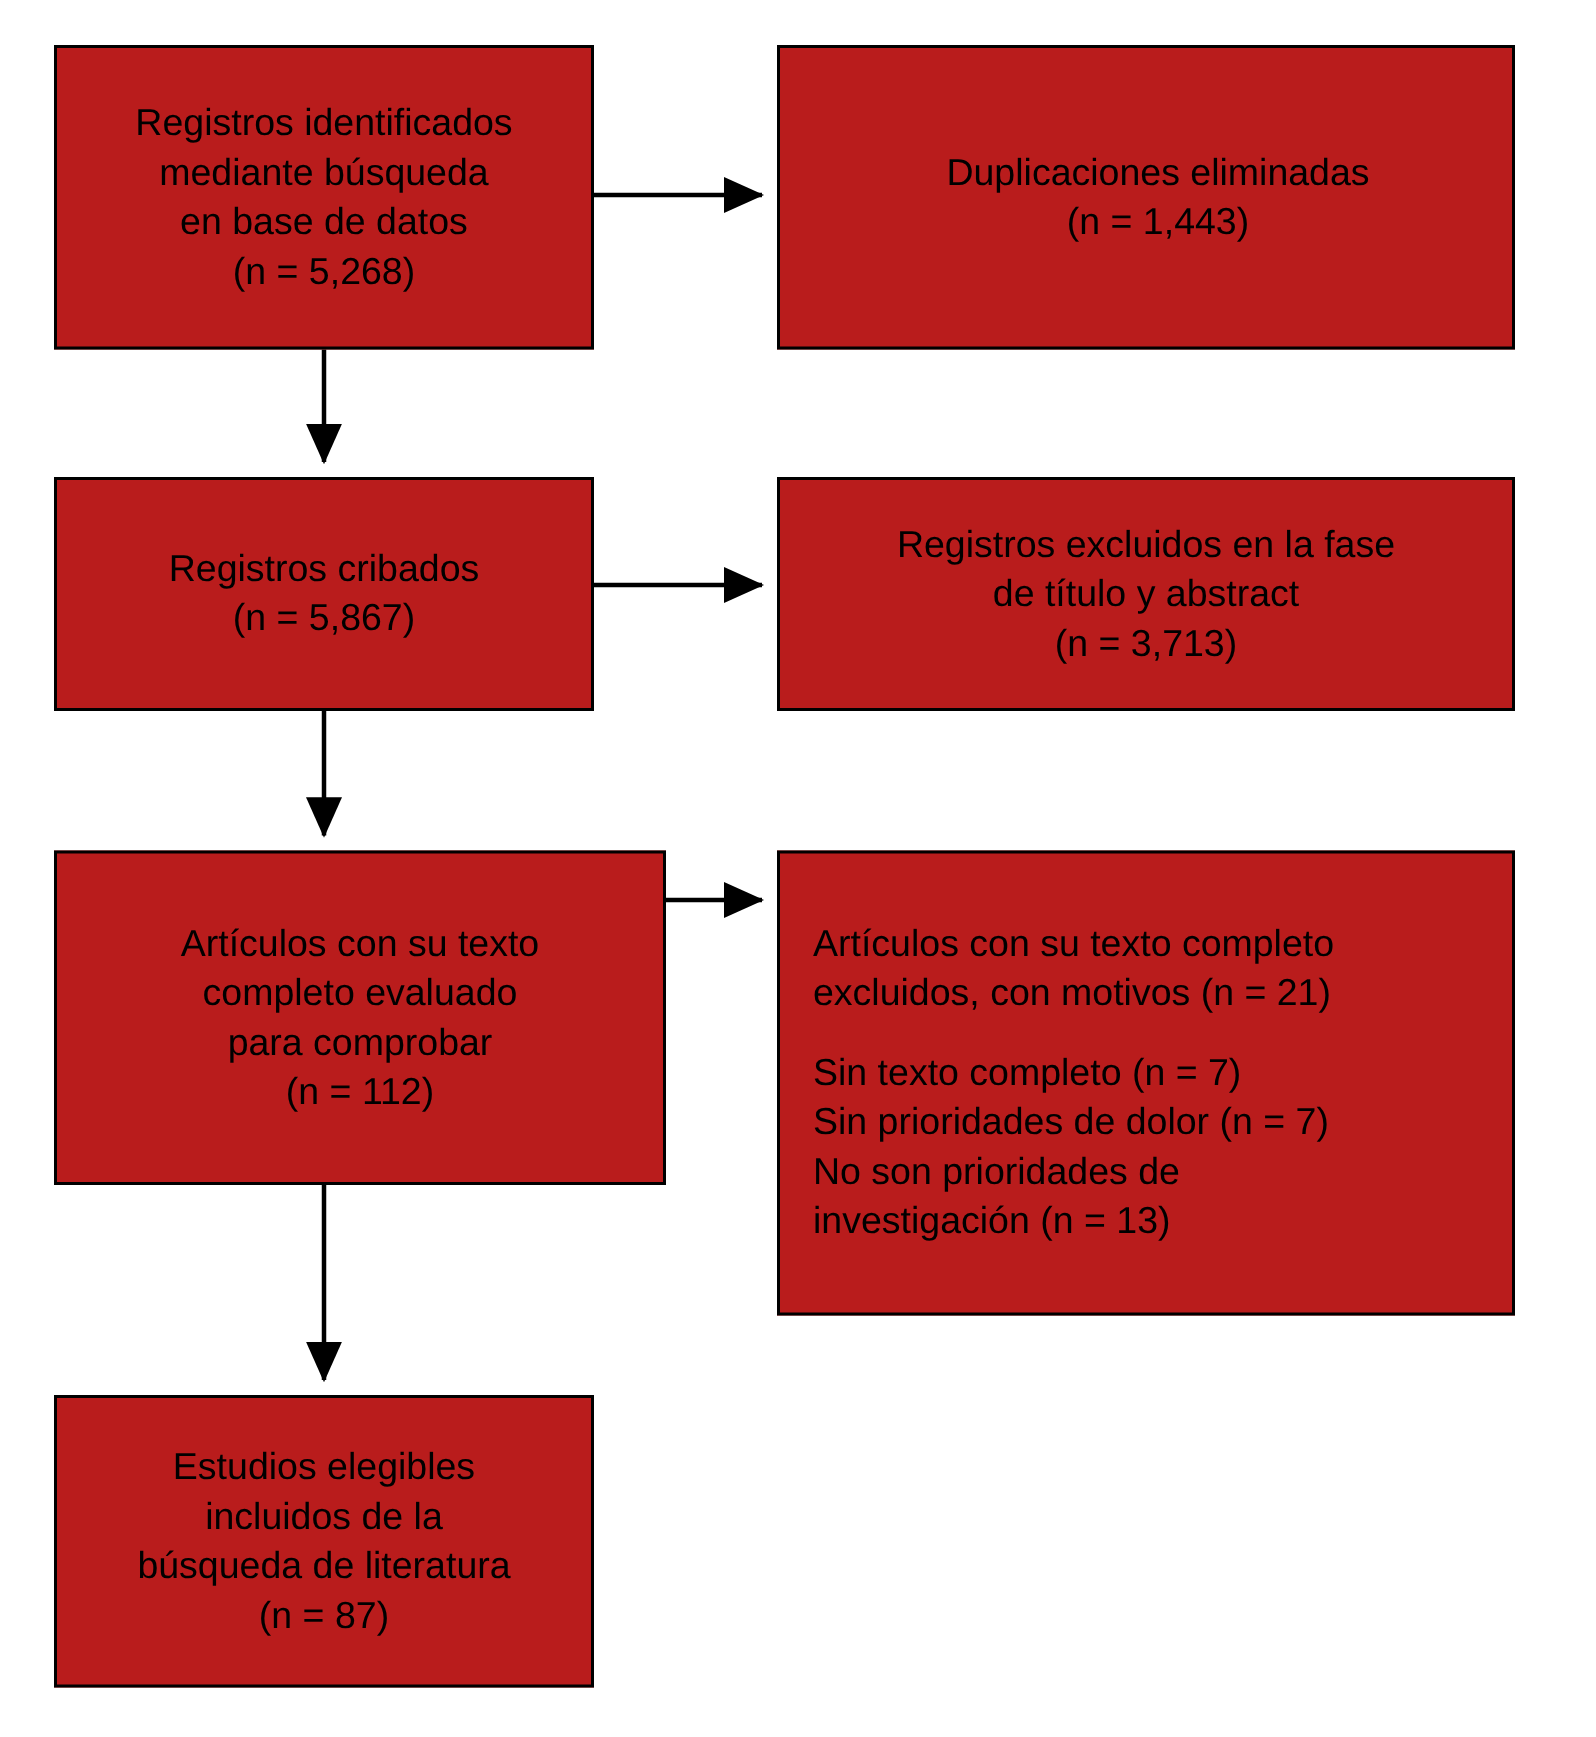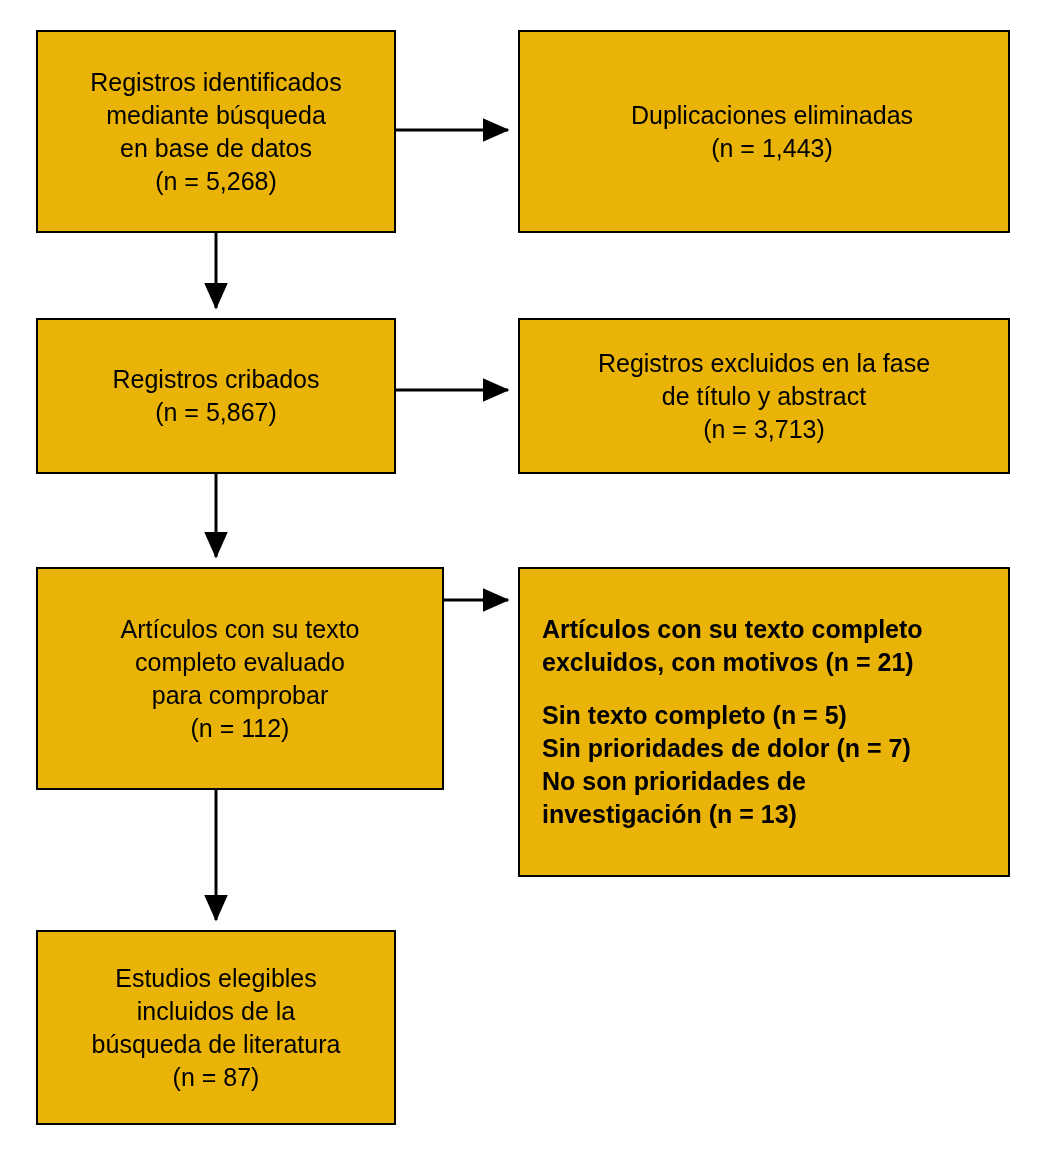--- a/index.html
+++ b/index.html
@@ -13,36 +13,35 @@
   }
   #flow {
     position: relative;
     width: 1064px;
     height: 1158px;
     overflow: hidden;
   }
   .box {
     position: absolute;
     border: 2px solid #000000;
-    background: #eab308;
+    background: #b91c1c;
     box-sizing: border-box;
     display: flex;
     flex-direction: column;
     align-items: center;
     justify-content: center;
     text-align: center;
     font-size: 25px;
     line-height: 1.32;
   }
   .box.left-align {
     align-items: flex-start;
     text-align: left;
     padding-left: 22px;
     padding-right: 10px;
-    font-weight: bold;
   }
   .spacer {
     height: 20px;
   }
   svg.arrows {
     position: absolute;
     left: 0;
     top: 0;
     width: 1064px;
     height: 1158px;
@@ -112,21 +111,21 @@
       <div>para comprobar</div>
       <div>(n = 112)</div>
     </div>
   </div>
 
   <div class="box left-align" style="left:518px; top:567px; width:492px; height:310px;">
     <div>
       <div>Artículos con su texto completo</div>
       <div>excluidos, con motivos (n = 21)</div>
       <div class="spacer"></div>
-      <div>Sin texto completo (n = 5)</div>
+      <div>Sin texto completo (n = 7)</div>
       <div>Sin prioridades de dolor (n = 7)</div>
       <div>No son prioridades de</div>
       <div>investigación (n = 13)</div>
     </div>
   </div>
 
   <div class="box" style="left:36px; top:930px; width:360px; height:195px;">
     <div>
       <div>Estudios elegibles</div>
       <div>incluidos de la</div>

